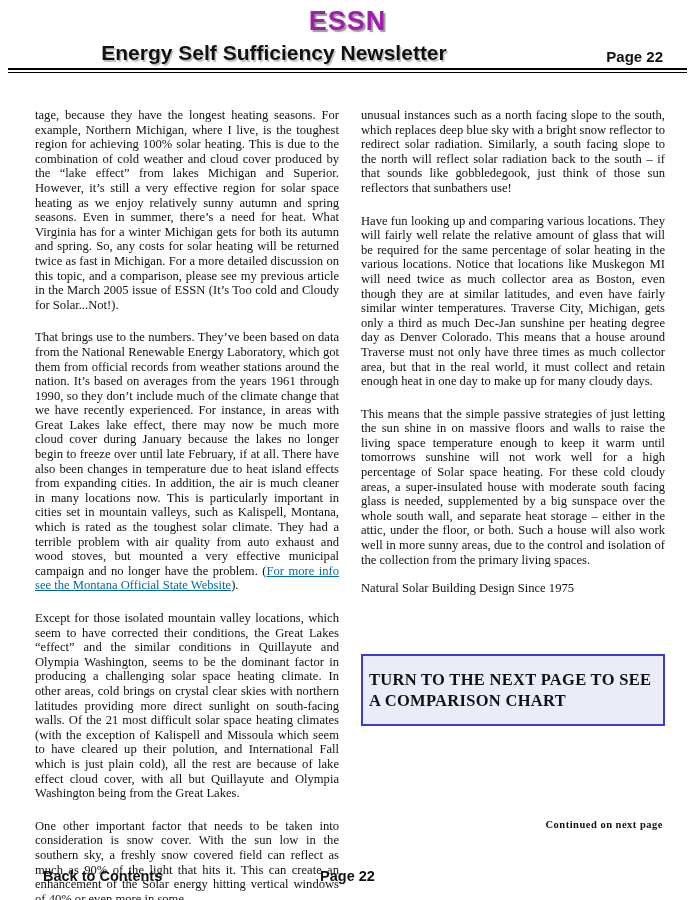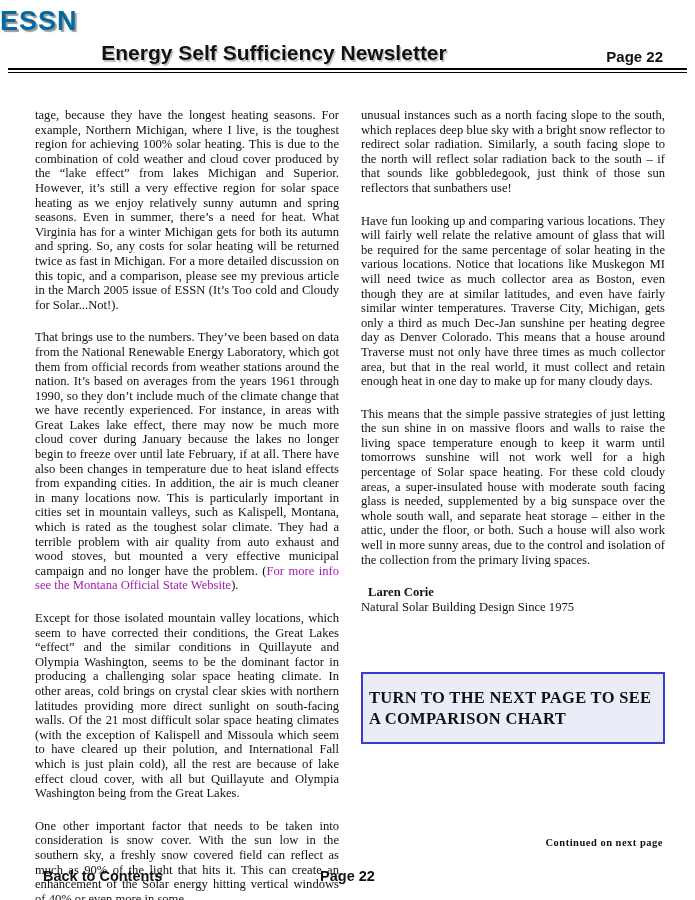--- a/index.html
+++ b/index.html
@@ -6,27 +6,27 @@
   body{
     width:695px;height:900px;
     background:#ffffff;
     position:relative;
     overflow:hidden;
     font-family:"Liberation Serif", serif;
     color:#111;
   }
   
   .logo{
-    text-align:left;
+    text-align:center;
     margin-top:6px;
     font-family:"Liberation Sans", sans-serif;
     font-weight:bold;
     font-size:27px;
     letter-spacing:1px;
-    color:#0369a1;
+    color:#a21caf;
     text-shadow:2px 2px 1px #9c9c9c;
   }
   .header-row{
     display:flex;
     align-items:flex-end;
     justify-content:space-between;
     margin:4px 12px 0 35px;
     font-family:"Liberation Sans", sans-serif;
     font-weight:bold;
   }
@@ -50,21 +50,21 @@
     gap:22px;
     margin:17px 30px 0 35px;
   }
   .col{
     width:305px;
     font-size:12.6px;
     line-height:14.6px;
     text-align:justify;
   }
   .col p{margin:18px 0 14px 0;}
-  a.doclink{color:#a21caf;cursor:pointer;}
+  a.doclink{color:#0369a1;text-decoration:underline;cursor:pointer;}
   .closing{padding-left:7px;margin-top:17px;}
   .author{font-weight:bold;padding-left:7px;margin-bottom:0 !important;}
   .tagline{margin-top:0 !important;}
   
   .callout{
     margin-top:58px;
     border:2px solid #3b3bd0;
     background:#eaecf8;
     padding:13px 6px;
     text-align:left;
@@ -116,21 +116,20 @@
     <p>tage, because they have the longest heating seasons.  For example, Northern Michigan, where I live, is the toughest region for achieving 100% solar heating.  This is due to the combination of cold weather and cloud cover produced by the “lake effect” from lakes Michigan and Superior.  However, it’s still a very effective region for solar space heating as we enjoy relatively sunny autumn and spring seasons. Even in summer, there’s a need for heat.  What Virginia has for a winter Michigan gets for both its autumn and spring.  So, any costs for solar heating will be returned twice as fast in Michigan.  For a more detailed discussion on this topic, and a comparison, please see my previous article in the March 2005 issue of ESSN (It’s Too cold and Cloudy for Solar...Not!).</p>
     <p><span>That brings use to the numbers.  They’ve been based on data from the National  Renewable Energy Laboratory, which got them from official records from weather stations around the nation.  It’s based on averages from the years 1961 through 1990, so they don’t include much of the climate change that we have recently experienced. For instance, in areas with Great Lakes lake effect, there may now be much more cloud cover during January because the lakes no longer begin to freeze over until late February, if at all. There have also been changes in temperature due to heat island effects from expanding cities. In addition, the air is much cleaner in many locations now.  This is particularly important in cities set in mountain valleys, such as Kalispell, Montana, which is rated as the toughest  solar climate.  They had a terrible problem with air quality from auto exhaust and wood stoves, but mounted a very effective municipal campaign and no longer have the problem. (</span><a class="doclink">For more info see the Montana Official State Website</a><span>).</span></p>
     <p>Except for those isolated mountain valley locations, which seem to have corrected their conditions, the Great Lakes “effect” and the similar conditions in Quillayute and Olympia Washington, seems to be the dominant factor in producing a challenging solar space heating climate. In other areas, cold brings on crystal clear skies with northern latitudes providing more direct sunlight on south-facing walls.  Of the 21 most difficult solar space heating climates (with the exception of Kalispell and Missoula which seem to have cleared up their polution, and International Fall which is just plain cold), all the rest are because of lake effect cloud cover, with all but Quillayute and Olympia Washington being from the Great Lakes.</p>
     <p>One other important factor that needs to be taken into consideration is snow cover. With the sun low in the southern sky, a freshly snow covered field can reflect as much as 90% of the light that hits it.  This can create an enhancement of the Solar energy  hitting vertical windows of 40% or even more in some</p>
   </div>
 
   <div class="col">
     <p>unusual instances such as a north facing slope to the south, which replaces deep blue sky with a bright snow reflector to redirect solar radiation.  Similarly, a south facing slope to the north will reflect solar radiation back to the south – if that sounds like gobbledegook, just think of those sun reflectors that sunbathers use!</p>
     <p>Have fun looking up and comparing various locations. They will fairly well relate the relative amount of glass that will be required for the same percentage of solar heating in the various locations.  Notice that locations like Muskegon MI will need twice as much collector area as Boston, even though they are at similar latitudes, and even have fairly similar winter temperatures. Traverse City, Michigan, gets only a third as much Dec-Jan sunshine per heating degree day as Denver Colorado.  This means that a house around Traverse must not only have three times as much collector area, but that in the real world, it must collect and retain enough heat in one day to make up  for many cloudy days.</p>
     <p>This means that the simple passive strategies of just letting the sun shine in on massive floors and walls to raise the living space temperature enough to keep it warm until tomorrows sunshine will not work well for a high percentage of Solar space heating. For these cold cloudy areas, a super-insulated house with moderate south facing glass is needed, supplemented by a big sunspace over the whole south wall, and separate heat storage – either in the attic, under the floor, or both. Such a house will also work well in more sunny areas, due to the control and isolation of the collection from the primary living spaces.</p>
-    <p class="author">Laren Corie</p>
     <p class="tagline">Natural Solar Building Design Since 1975</p>
 
     <div class="callout">TURN TO THE NEXT PAGE TO SEE A COMPARISON CHART</div>
 
     <div class="continued">Continued on next page</div>
   </div>
 
 </div>
 
 <div class="footer-back">Back to Contents</div>

